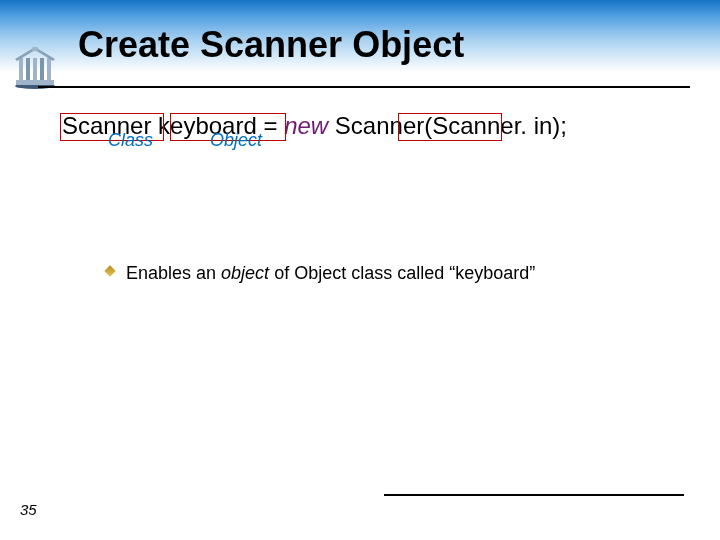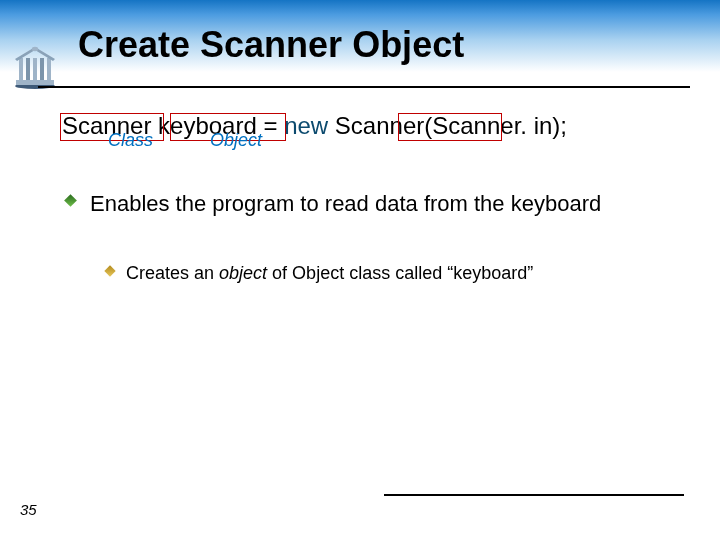--- a/index.html
+++ b/index.html
@@ -25,21 +25,21 @@
   .title-rule {
     position: absolute; top: 86px; left: 38px; width: 652px; height: 0;
     border-top: 2px solid #000;
   }
   .code-line {
     position: absolute; top: 112px; left: 62px;
     font-size: 24px; color: #000;
     font-family: Verdana, Geneva, sans-serif;
     white-space: nowrap;
   }
-  .code-line .kw-new { color: #0c4a6e; }
+  .code-line .kw-new { color: #701a75; font-style: italic; }
   .box-scanner, .box-keyboard, .box-scanner2 {
     position: absolute; border: 1.5px solid #c00000; background: transparent;
   }
   .box-scanner { top: 113px; left: 60px; width: 104px; height: 28px; }
   .box-keyboard { top: 113px; left: 170px; width: 116px; height: 28px; }
   .box-scanner2 { top: 113px; left: 398px; width: 104px; height: 28px; }
   .label-class, .label-object {
     position: absolute; font-size: 18px; color: #0070c0;
     font-family: Verdana, Geneva, sans-serif;
     font-style: italic;
@@ -105,25 +105,21 @@
     <span>Scanner</span><span> </span><span>keyboard</span><span> = </span><span class="kw-new">new</span><span> </span><span>Scanner</span><span>(Scanner. in);</span>
   </div>
 
   <div class="box-scanner"></div>
   <div class="box-keyboard"></div>
   <div class="box-scanner2"></div>
 
   <div class="label-class">Class</div>
   <div class="label-object">Object</div>
 
-  <div class="bullet1">
-    <span class="dia"></span>
-    <span>Enables the program to read data from the keyboard</span>
-  </div>
 
   <div class="bullet2">
     <span class="dia"></span>
-    <span>Creates an </span><span class="italic">object</span><span> of Object class called “keyboard”</span>
+    <span>Enables an </span><span class="italic">object</span><span> of Object class called “keyboard”</span>
   </div>
 
   <div class="footer-rule"></div>
   <div class="page-num">35</div>
 </div>
 
 </body></html>

